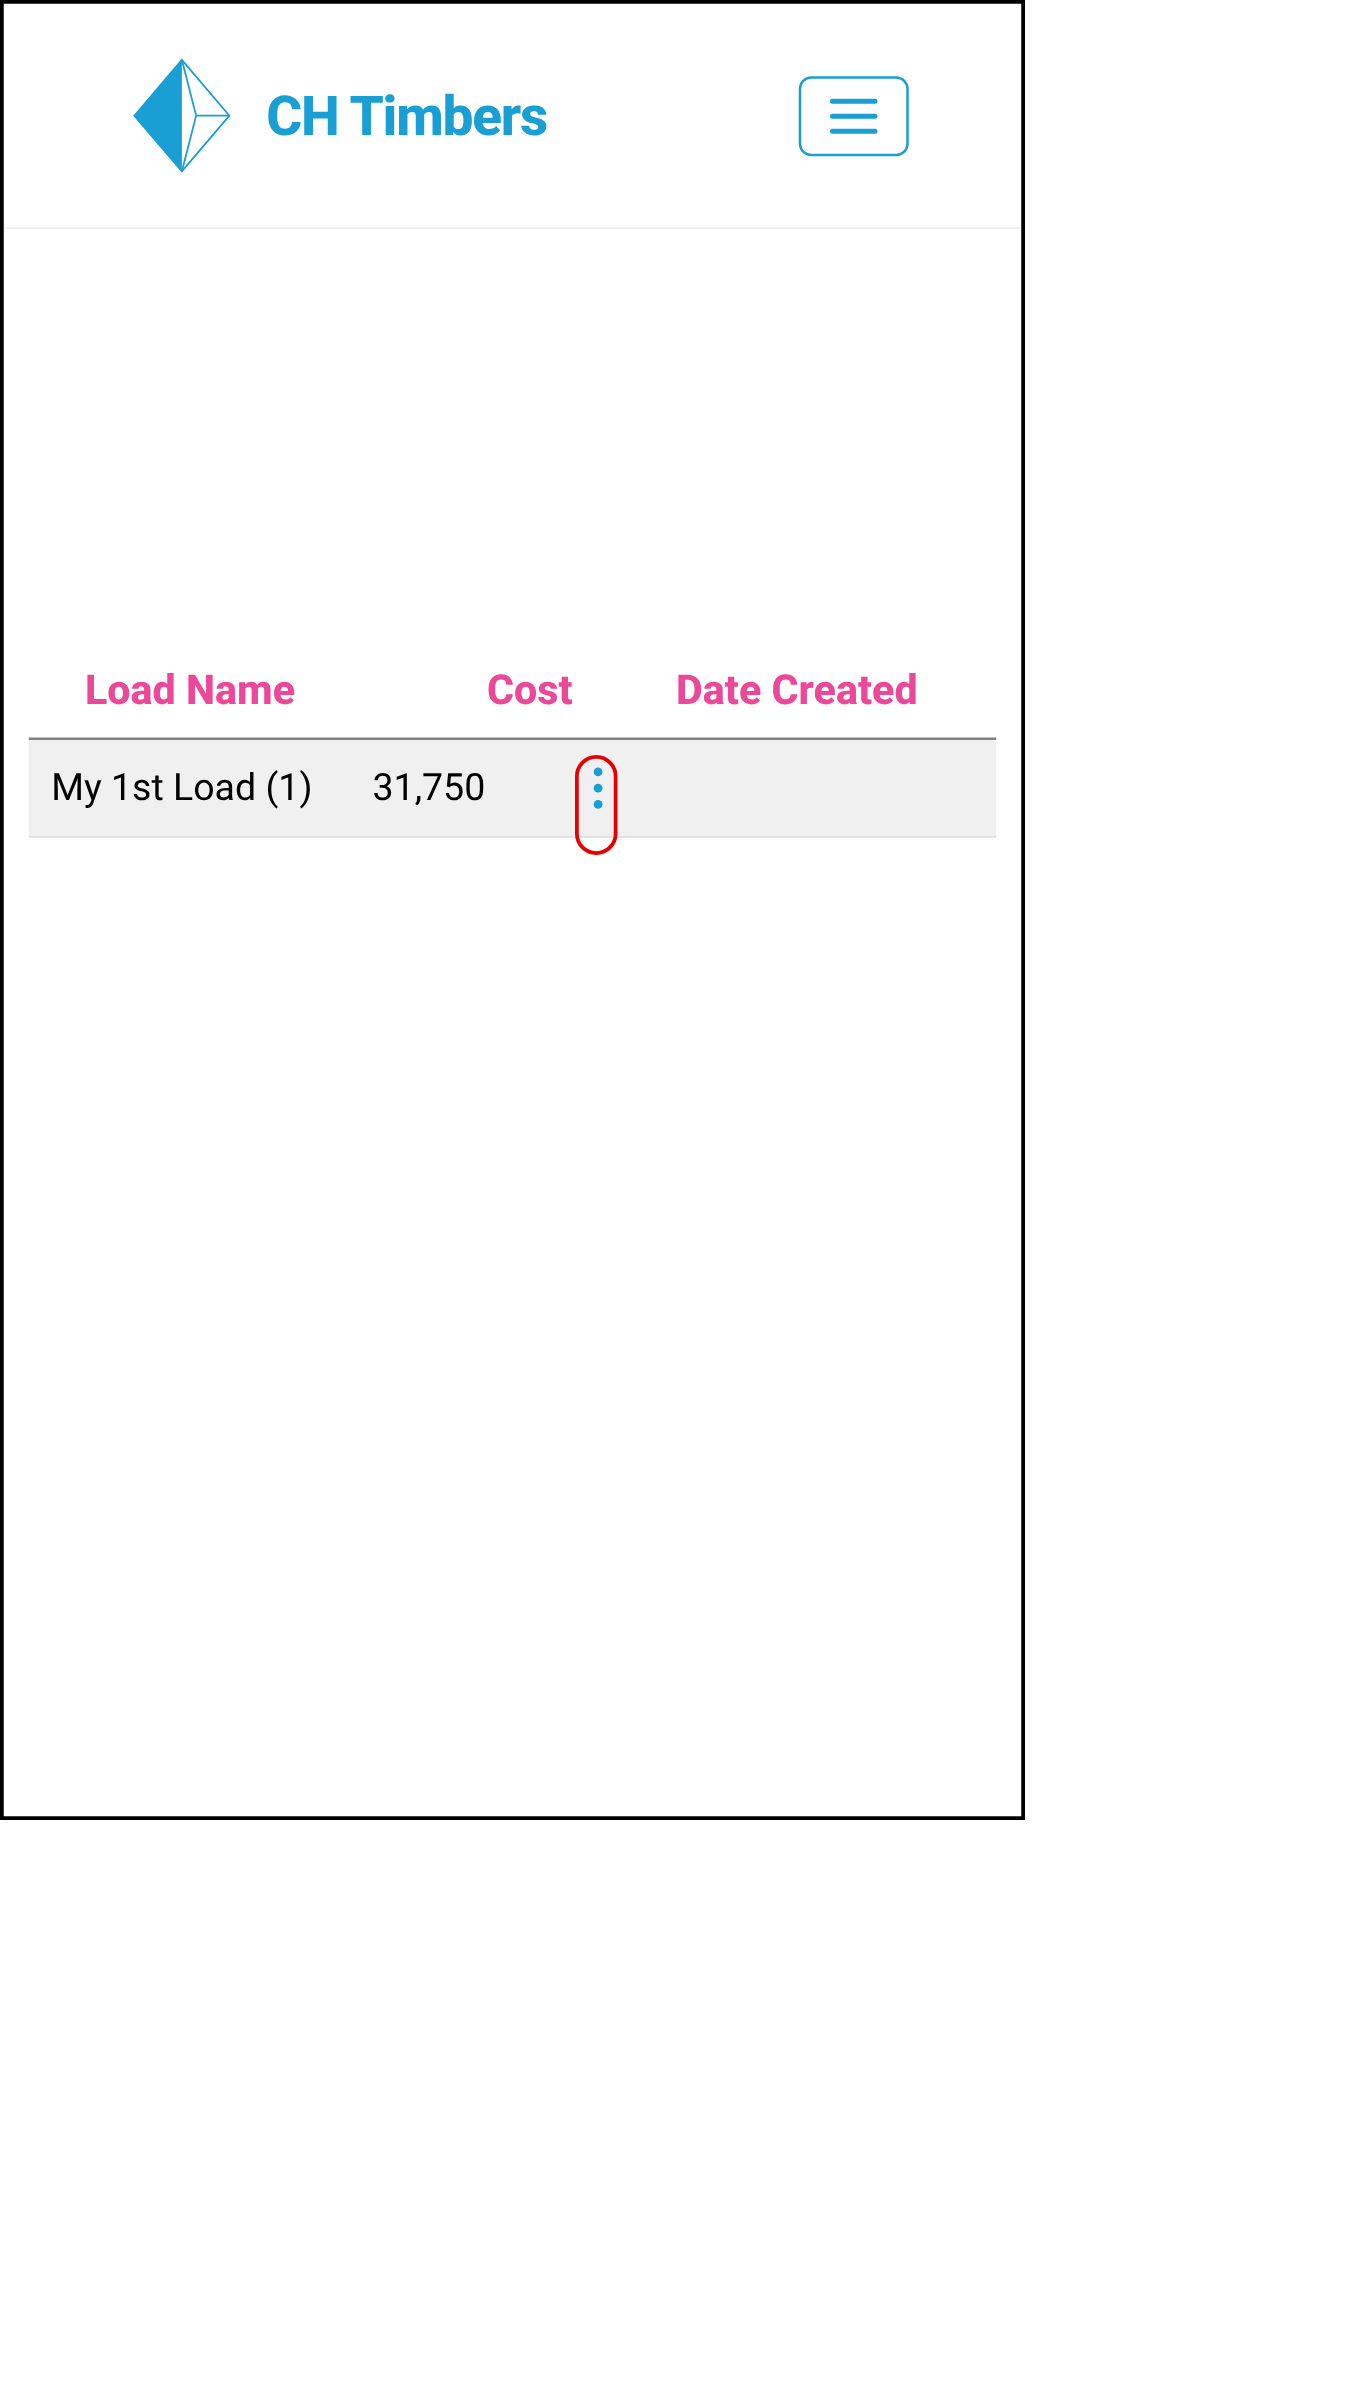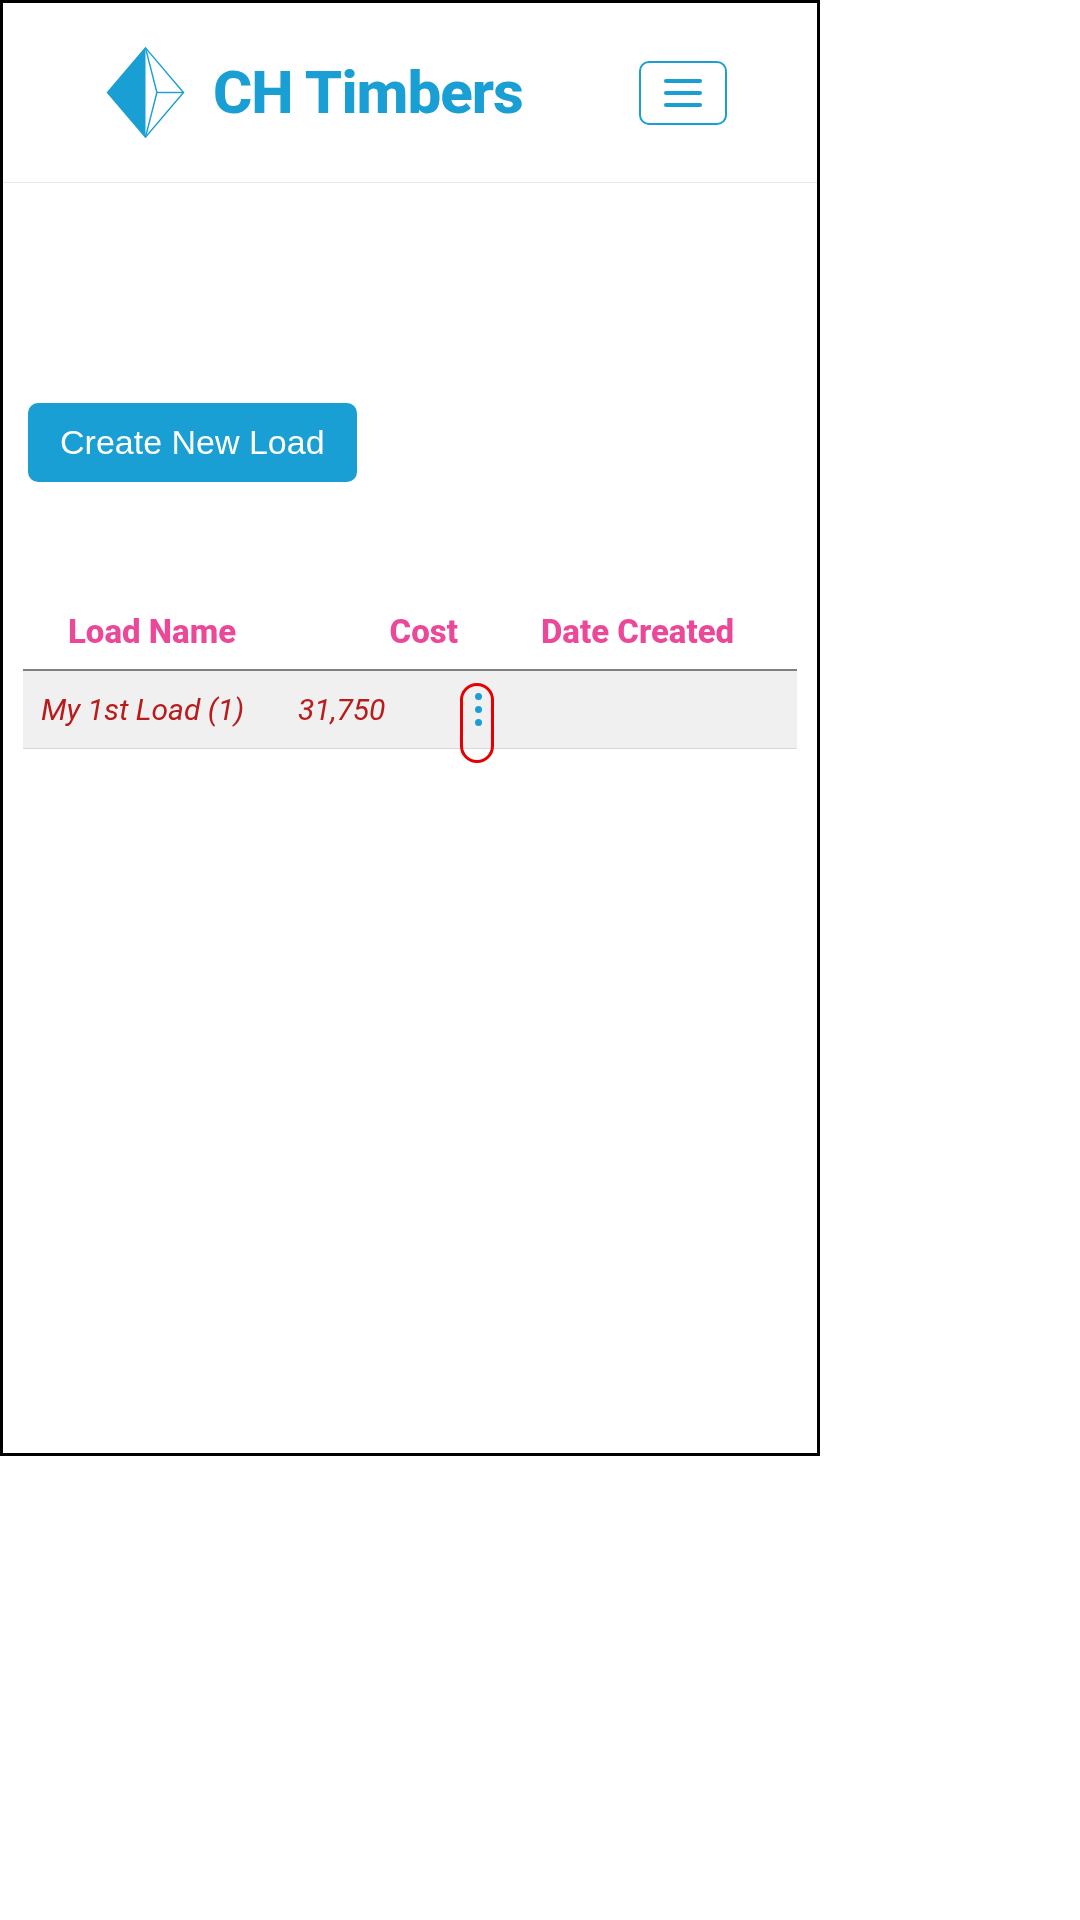--- a/index.html
+++ b/index.html
@@ -26,21 +26,21 @@
     .brand {
       display: flex;
       align-items: center;
       gap: 20px;
     }
     .logo-svg {
       width: 95px;
       height: 95px;
     }
     .brand-text {
-      font-size: 60px;
+      font-size: 44px;
       font-weight: 800;
       color: #199FD3;
       letter-spacing: -1px;
     }
     .menu-button {
       width: 88px;
       height: 64px;
       border: 2px solid #199FD3;
       border-radius: 10px;
       background: #fff;
@@ -103,22 +103,21 @@
     }
     .table-row {
       display: flex;
       align-items: center;
       background: #f0f0f0;
       height: 78px;
       border-bottom: 1px solid #d8d8d8;
     }
     .td {
       font-size: 30px;
-      color: #b91c1c;
-      font-style: italic;
+      color: #000000;
     }
     .td-load {
       flex: 0 0 275px;
       padding-left: 18px;
     }
     .td-cost {
       flex: 0 0 160px;
       text-align: left;
     }
     .td-date {
@@ -176,21 +175,20 @@
   <button class="menu-button">
     <span class="hamburger">
       <span></span>
       <span></span>
       <span></span>
     </span>
   </button>
 </div>
 
 <div class="content">
-  <button class="create-button">Create New Load</button>
 
   <div class="table-container">
     <div class="table-header">
       <div class="th th-load">Load Name</div>
       <div class="th th-cost">Cost</div>
       <div class="th th-date">Date Created</div>
     </div>
 
     <div class="table-row">
       <div class="td td-load">My 1st Load (1)</div>

